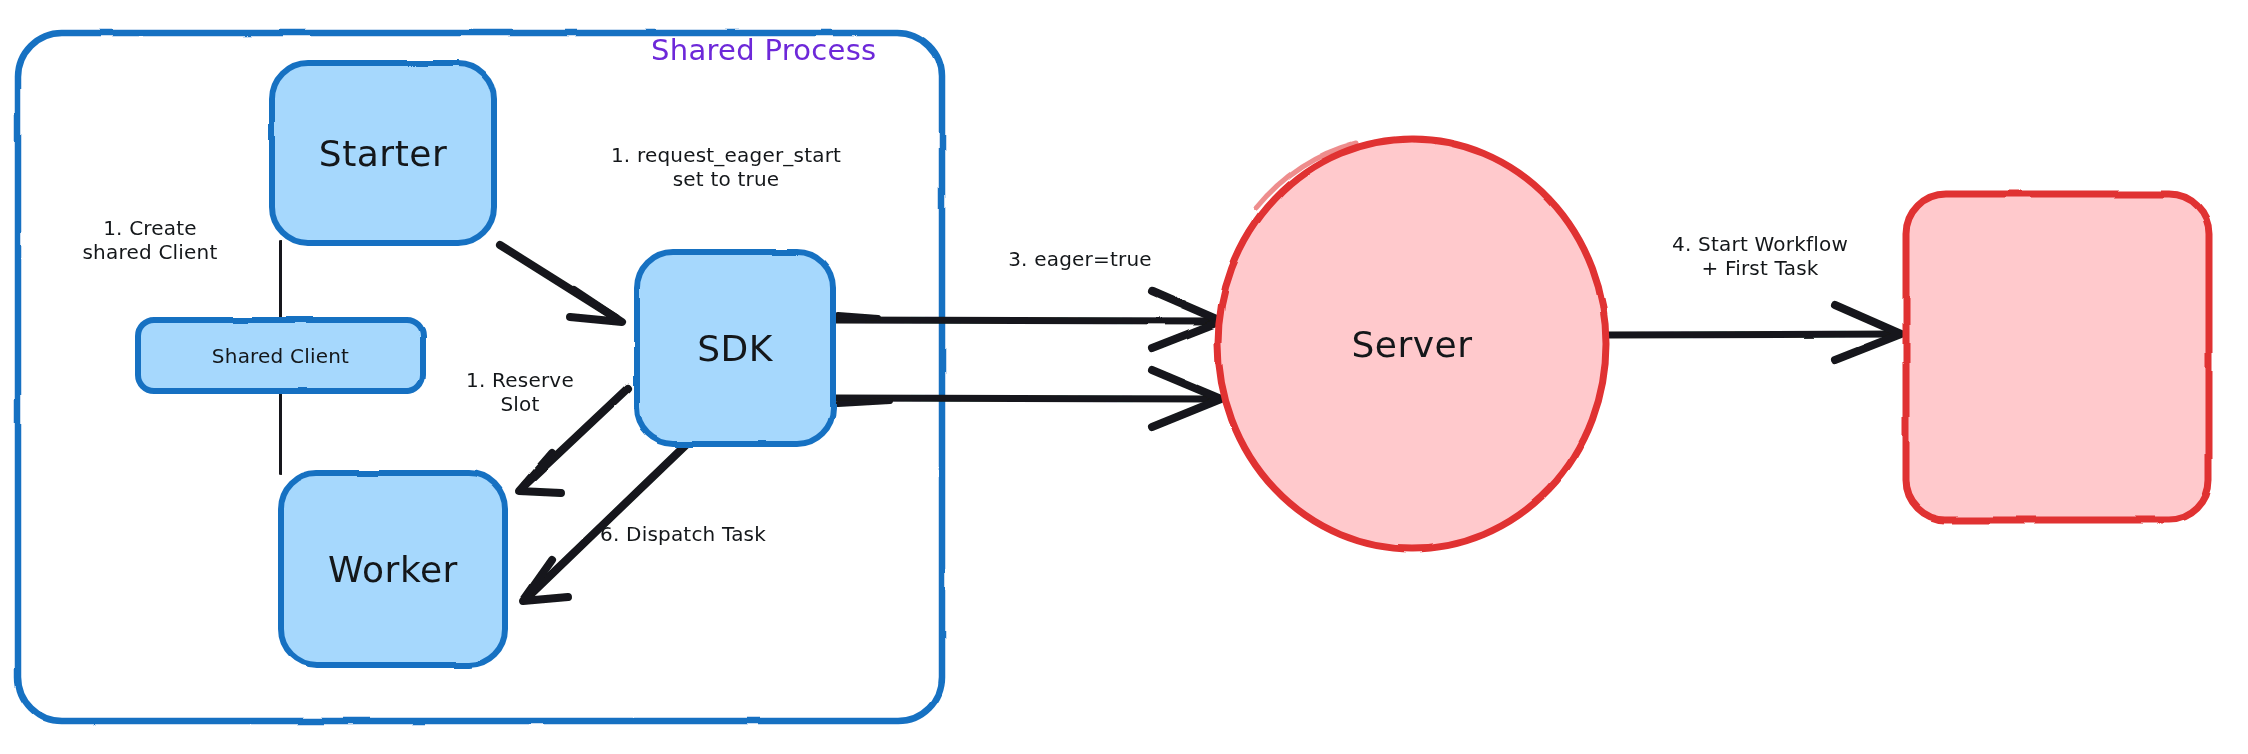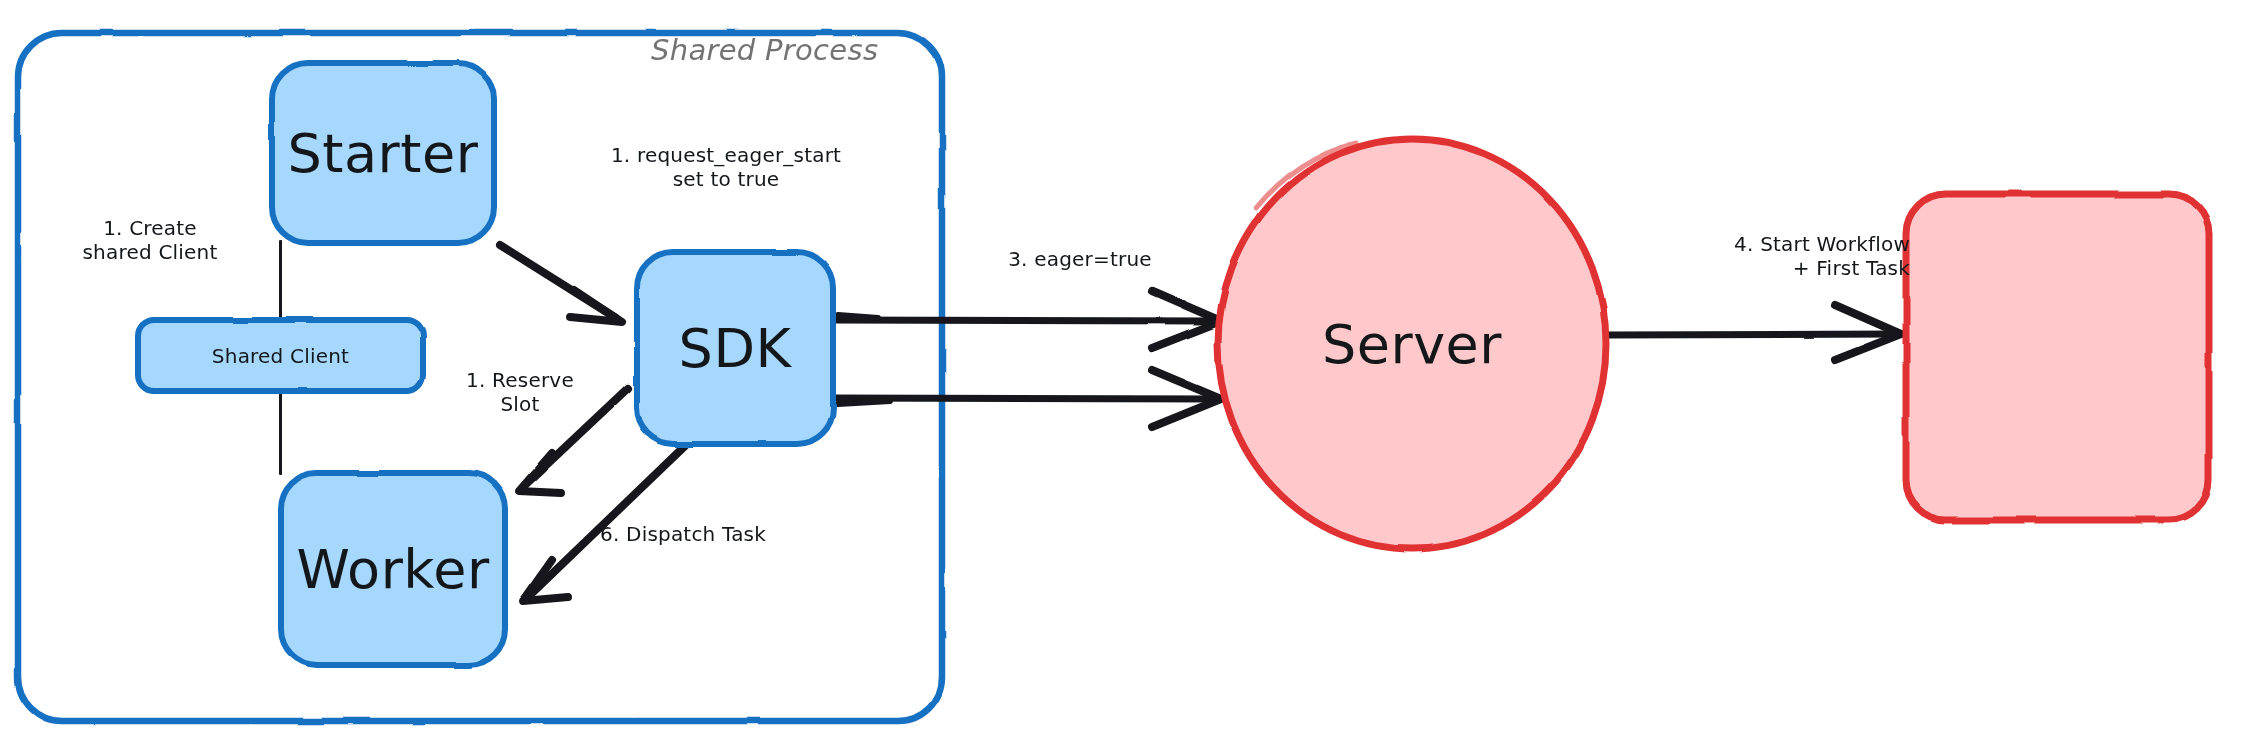--- a/index.html
+++ b/index.html
@@ -35,25 +35,24 @@
   }
   .edge-label {
     position: absolute;
     text-align: center;
     color: #14171a;
     white-space: pre-line;
     line-height: 1.22;
   }
   .proc-title {
     position: absolute;
-    color: #737373;
+    color: #6d28d9;
     white-space: nowrap;
-    font-style: italic;
   }
-  .t-big   { font-size: 54px; letter-spacing: 0.5px; }
+  .t-big   { font-size: 36px; letter-spacing: 0.5px; }
   .t-mid   { font-size: 29px; letter-spacing: 0.3px; }
   .t-small { font-size: 20px; letter-spacing: 0.2px; }
 </style>
 </head>
 <body>
 
 <div id="canvas">
 
   <svg class="layer" viewBox="0 0 2248 754">
     <defs>
@@ -171,19 +170,19 @@
 shared Client</div>
 
   <div class="edge-label t-small" style="left:516px; top:143px; width:420px;">1. request_eager_start
 set to true</div>
 
   <div class="edge-label t-small" style="left:420px; top:368px; width:200px;">1. Reserve
 Slot</div>
 
   <div class="edge-label t-small" style="left:955px; top:247px; width:250px;">3. eager=true</div>
 
-  <div class="edge-label t-small" style="left:1610px; top:232px; width:300px;text-align:right;">4. Start Workflow
+  <div class="edge-label t-small" style="left:1610px; top:232px; width:300px;">4. Start Workflow
 + First Task</div>
 
 
   <div class="edge-label t-small" style="left:600px; top:522px; width:300px; text-align:left;">6. Dispatch Task</div>
 
 </div>
 
 </body></html>

